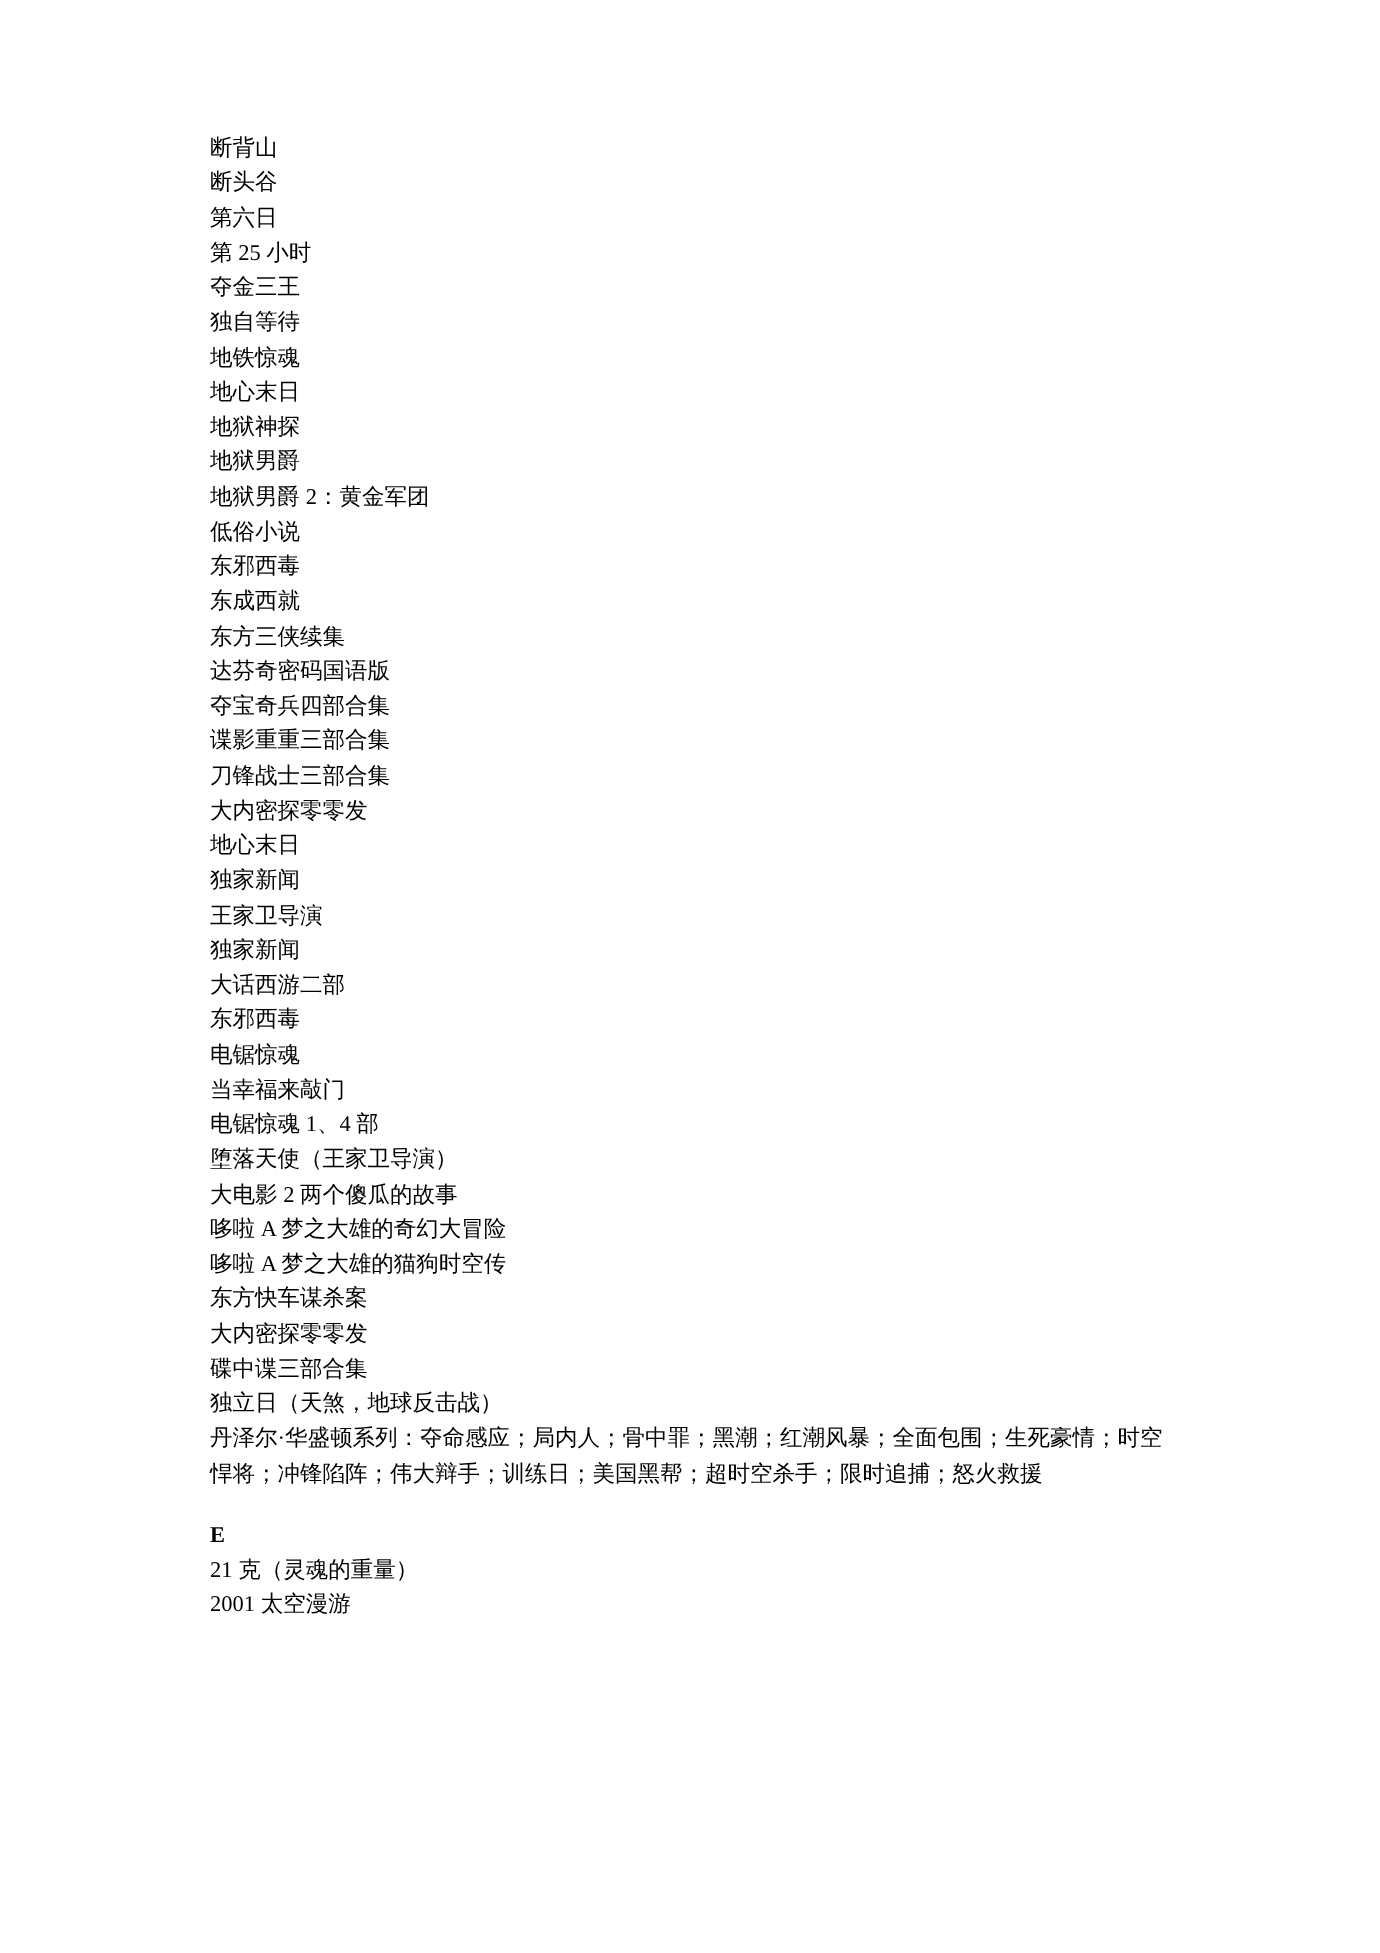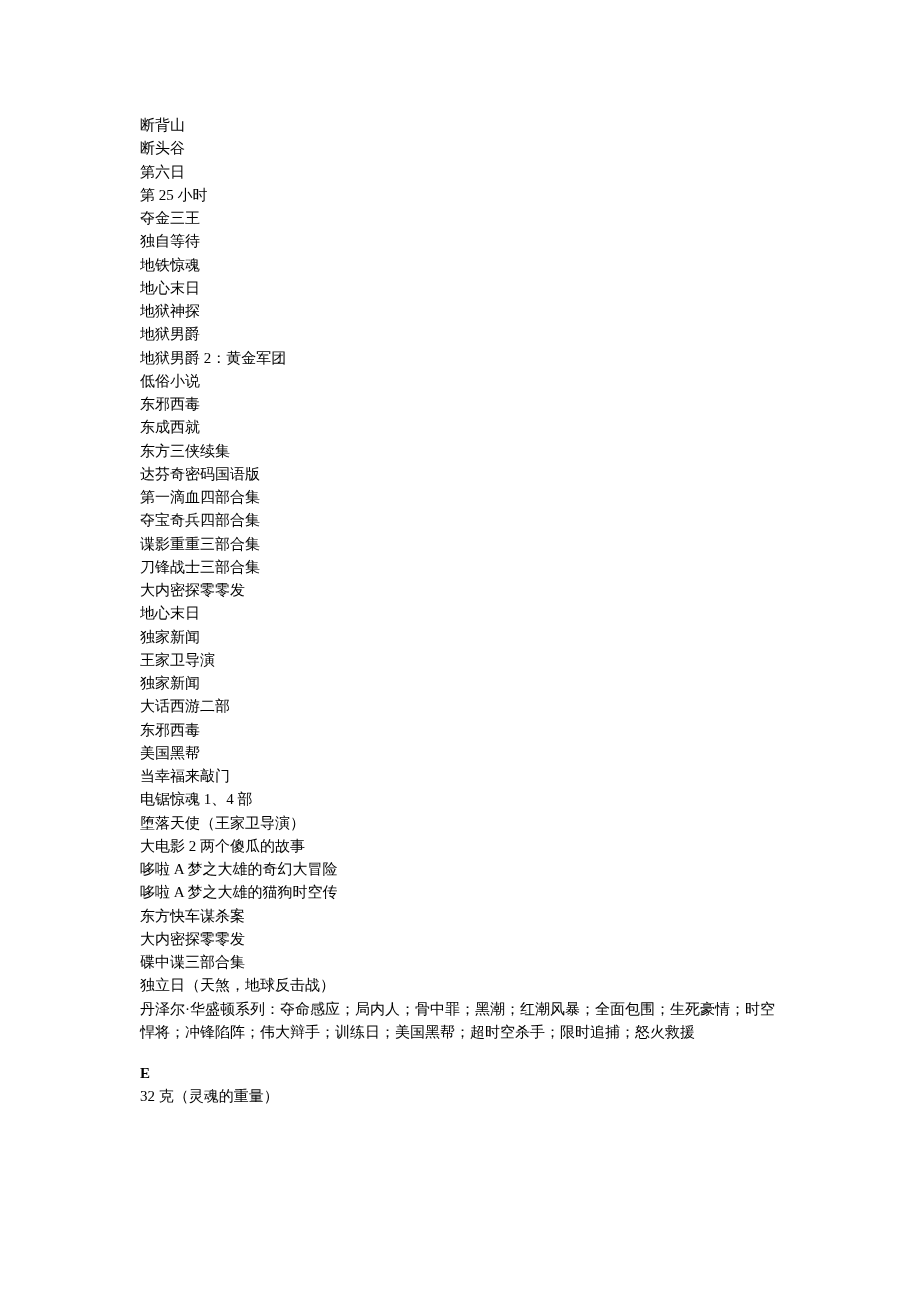--- a/index.html
+++ b/index.html
@@ -7,21 +7,21 @@
     padding: 0;
     background: #ffffff;
     font-family: "SimSun", "宋体", serif;
     font-size: 15px;
     line-height: 1.55;
     color: #000000;
   }
   .page {
     width: 920px;
     box-sizing: border-box;
-    padding: 114px 140px 140px 140px;
+    padding: 88px 140px 140px 140px;
   }
   .line {
     display: block;
     white-space: pre-wrap;
   }
   .heading {
     font-weight: bold;
     margin-top: 18px;
   }
 </style>
@@ -39,41 +39,41 @@
       <span class="line">地铁惊魂</span>
       <span class="line">地心末日</span>
       <span class="line">地狱神探</span>
       <span class="line">地狱男爵</span>
       <span class="line">地狱男爵 2：黄金军团</span>
       <span class="line">低俗小说</span>
       <span class="line">东邪西毒</span>
       <span class="line">东成西就</span>
       <span class="line">东方三侠续集</span>
       <span class="line">达芬奇密码国语版</span>
-      <span class="line">第一滴血四部合集</span>
       <span class="line">夺宝奇兵四部合集</span>
       <span class="line">谍影重重三部合集</span>
       <span class="line">刀锋战士三部合集</span>
       <span class="line">大内密探零零发</span>
       <span class="line">地心末日</span>
       <span class="line">独家新闻</span>
       <span class="line">王家卫导演</span>
       <span class="line">独家新闻</span>
       <span class="line">大话西游二部</span>
       <span class="line">东邪西毒</span>
-      <span class="line">美国黑帮</span>
+      <span class="line">电锯惊魂</span>
       <span class="line">当幸福来敲门</span>
       <span class="line">电锯惊魂 1、4 部</span>
       <span class="line">堕落天使（王家卫导演）</span>
       <span class="line">大电影 2 两个傻瓜的故事</span>
       <span class="line">哆啦 A 梦之大雄的奇幻大冒险</span>
       <span class="line">哆啦 A 梦之大雄的猫狗时空传</span>
       <span class="line">东方快车谋杀案</span>
       <span class="line">大内密探零零发</span>
       <span class="line">碟中谍三部合集</span>
       <span class="line">独立日（天煞，地球反击战）</span>
       <span class="line">丹泽尔·华盛顿系列：夺命感应；局内人；骨中罪；黑潮；红潮风暴；全面包围；生死豪情；时空悍将；冲锋陷阵；伟大辩手；训练日；美国黑帮；超时空杀手；限时追捕；怒火救援</span>
     </div>
   <div class="line heading">E</div>
   <div id="e-list">
-      <span class="line">32 克（灵魂的重量）</span>
+      <span class="line">21 克（灵魂的重量）</span>
+      <span class="line">2001 太空漫游</span>
     </div>
 </div>
 
 </body></html>

